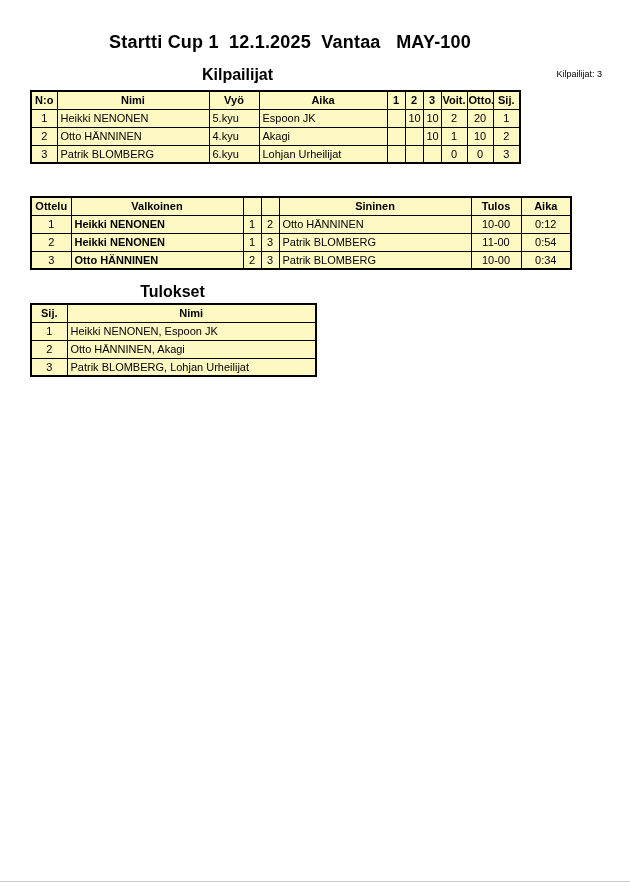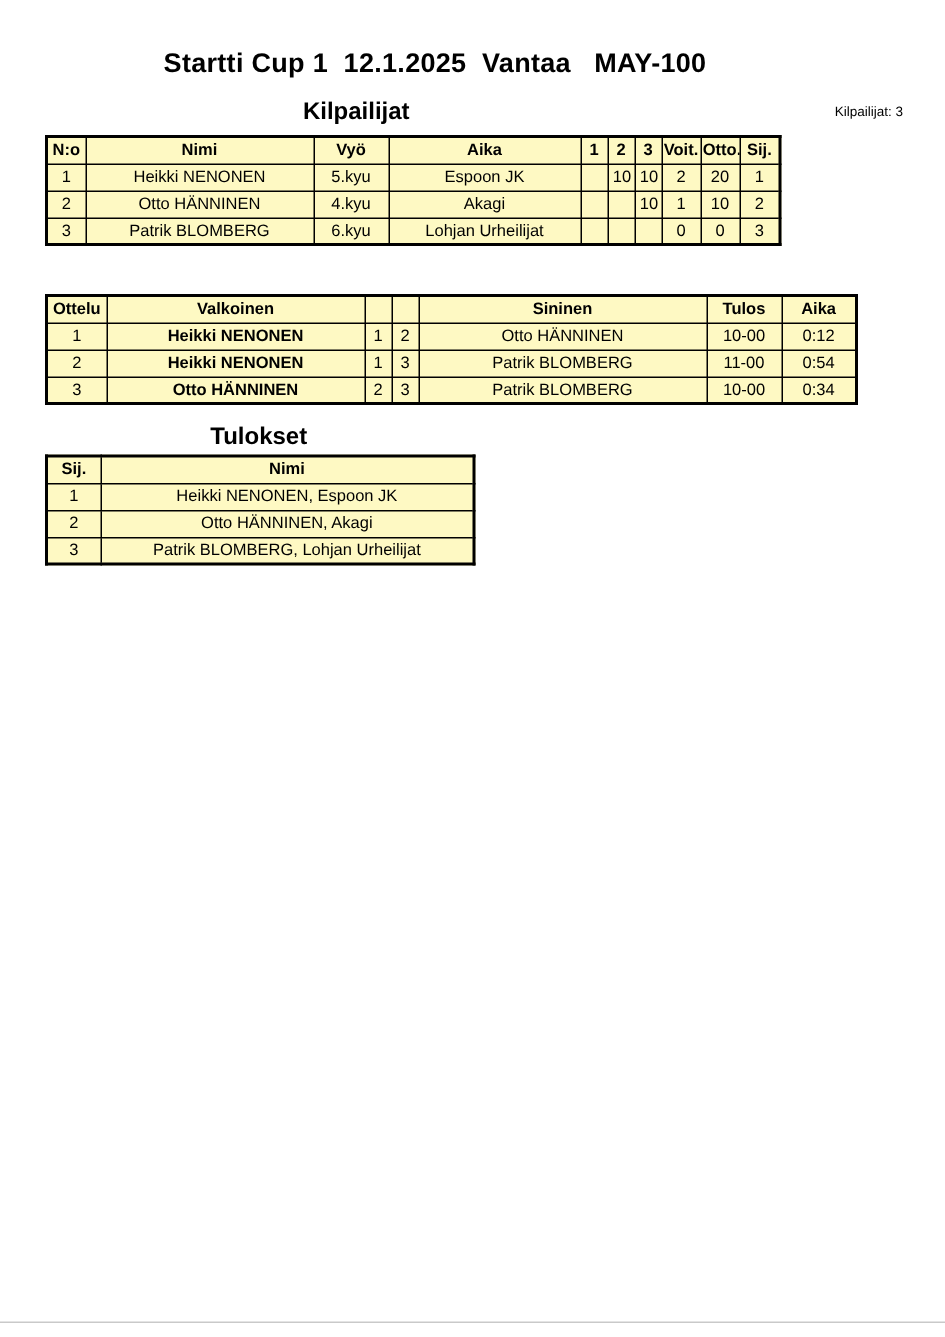--- a/index.html
+++ b/index.html
@@ -41,21 +41,21 @@
   }
   table.tbl th, table.tbl td {
     border: 1px solid #000;
     height: 18px;
     padding: 0 3px;
     overflow: hidden;
     white-space: nowrap;
   }
   table.tbl th { font-weight: bold; text-align: center; padding: 0 1px; }
   td.c { text-align: center; padding: 0 1px; }
-  td.l { text-align: center; }
+  td.l { text-align: left; }
   td.bold { font-weight: bold; }
 
   .t1 { top: 90px;  left: 30px; width: 489px; }
   .t2 { top: 196px; left: 30px; width: 540px; }
   .t3 { top: 303px; left: 30px; width: 285px; }
 
   .footer-divider {
     position: absolute; top: 881px; left: 0; width: 630px; height: 1px;
     background: #c9c9c9;
   }

